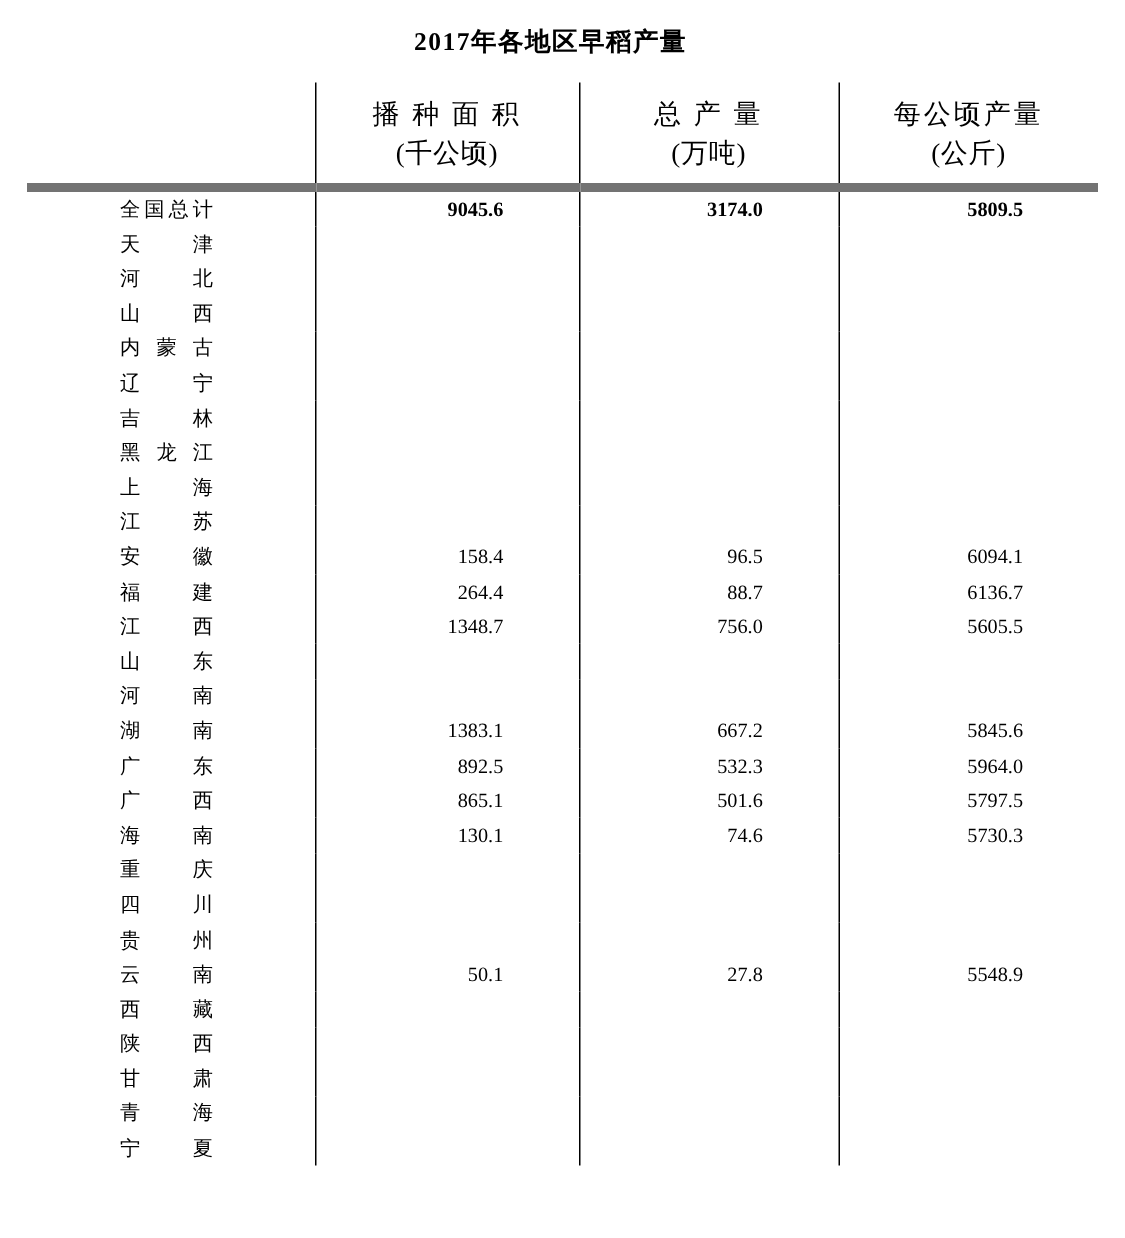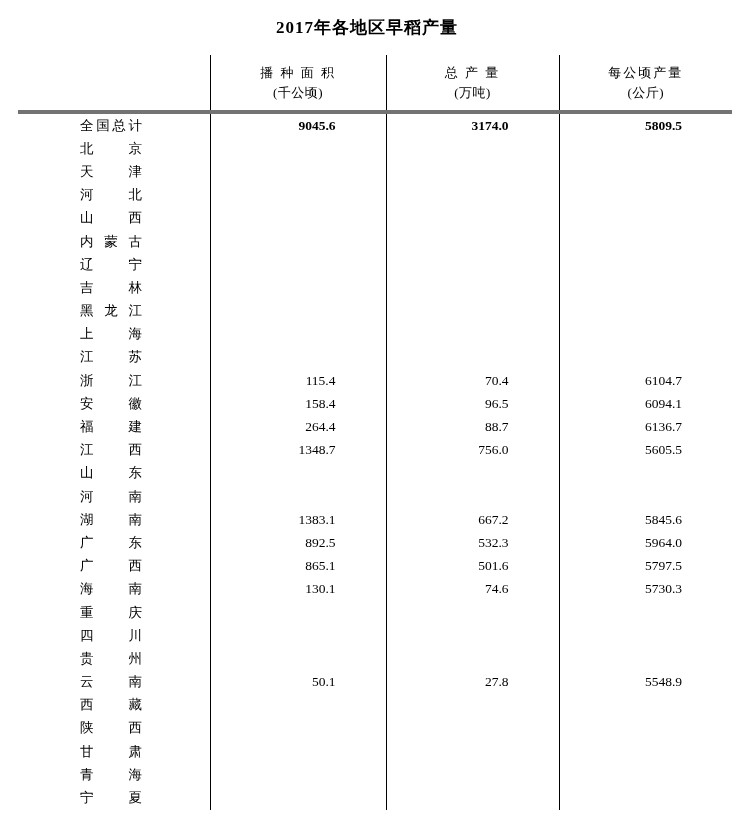--- a/index.html
+++ b/index.html
@@ -34,25 +34,25 @@
     border-collapse: collapse;
     table-layout: fixed;
     font-size: 13px;
   }
   table.data col.c0 { width: 192px; }
   table.data col.c1 { width: 176px; }
   table.data col.c2 { width: 173px; }
   table.data col.c3 { width: 173px; }
   thead th {
     font-weight: normal;
-    font-size: 13px;
+    font-size: 18px;
     padding: 9px 0 8px 0;
     vertical-align: middle;
     text-align: center;
-    border-bottom: 4px solid #737373;
+    border-bottom: 6px solid #737373;
   }
   thead th.sep {
     border-left: 1px solid #000;
   }
   thead th .hdr-l1 {
     display: block;
     letter-spacing: 2px;
   }
   thead th .hdr-l2 {
     display: block;
@@ -124,26 +124,20 @@
       </tr>
     </thead>
     <tbody id="table-body">
         <tr class="total">
           <td class="region"><span class="name">全国总计</span></td>
           <td class="num sep">9045.6</td>
           <td class="num sep">3174.0</td>
           <td class="num sep">5809.5</td>
         </tr>
         <tr>
-          <td class="region"><span class="name">北　京</span></td>
-          <td class="num sep"></td>
-          <td class="num sep"></td>
-          <td class="num sep"></td>
-        </tr>
-        <tr>
           <td class="region"><span class="name">天　津</span></td>
           <td class="num sep"></td>
           <td class="num sep"></td>
           <td class="num sep"></td>
         </tr>
         <tr>
           <td class="region"><span class="name">河　北</span></td>
           <td class="num sep"></td>
           <td class="num sep"></td>
           <td class="num sep"></td>
@@ -182,26 +176,20 @@
           <td class="region"><span class="name">上　海</span></td>
           <td class="num sep"></td>
           <td class="num sep"></td>
           <td class="num sep"></td>
         </tr>
         <tr>
           <td class="region"><span class="name">江　苏</span></td>
           <td class="num sep"></td>
           <td class="num sep"></td>
           <td class="num sep"></td>
-        </tr>
-        <tr>
-          <td class="region"><span class="name">浙　江</span></td>
-          <td class="num sep">115.4</td>
-          <td class="num sep">70.4</td>
-          <td class="num sep">6104.7</td>
         </tr>
         <tr>
           <td class="region"><span class="name">安　徽</span></td>
           <td class="num sep">158.4</td>
           <td class="num sep">96.5</td>
           <td class="num sep">6094.1</td>
         </tr>
         <tr>
           <td class="region"><span class="name">福　建</span></td>
           <td class="num sep">264.4</td>

